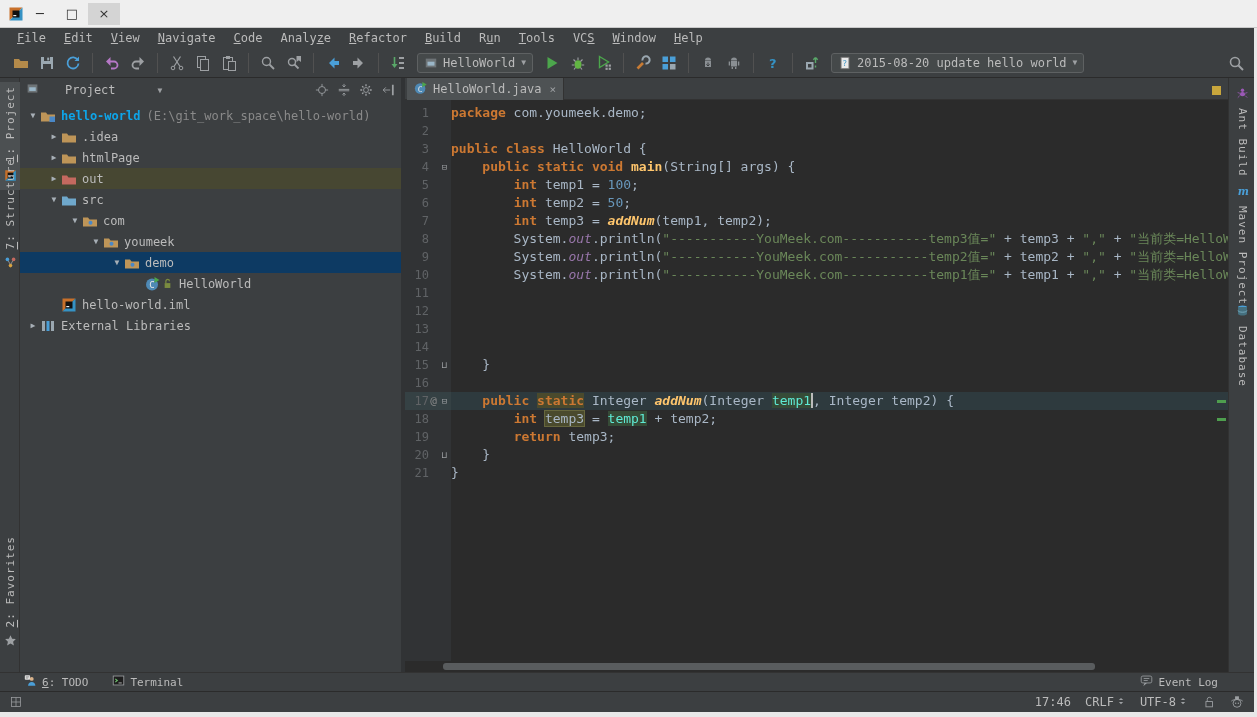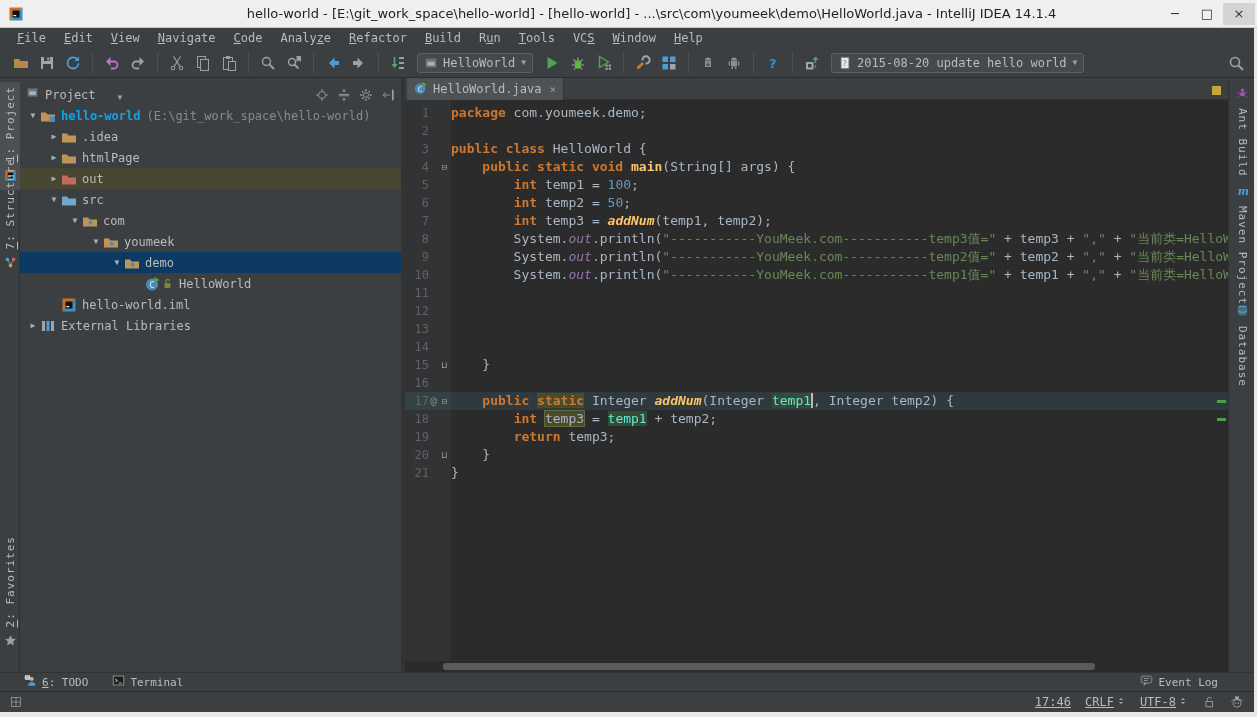--- a/index.html
+++ b/index.html
@@ -53,22 +53,22 @@
     align-items:center; gap:5px; }
   .vtxt2 { writing-mode:vertical-rl; font-size:11px; color:#BBBBBB; letter-spacing:1px;
     white-space:nowrap; }
   #right-stripe .rsitem:nth-child(1){ top:6px; }
   #right-stripe .rsitem:nth-child(2){ top:104px; }
   #right-stripe .rsitem:nth-child(3){ top:224px; }
 
   
   #project-panel { position:absolute; left:20px; top:0; width:381px; height:594px;
     background:#3C3F41; }
-  #pp-header { height:24px; display:flex; align-items:flex-end; padding:0 6px;
-    color:#BBBBBB; font-size:12px; }
+  #pp-header { height:24px; display:flex; align-items:center; padding:0 6px;
+    color:#BBBBBB; font-size:12px;gap:20px; }
   #pp-title { margin:0 4px 0 6px; }
   #pp-arrow { font-size:8px; color:#9DA0A3; margin-left:18px; }
   #pp-header-icons { margin-left:auto; display:flex; align-items:center; gap:8px; }
   #pp-header-icons .hic { display:flex; }
   #splitter { position:absolute; left:401px; top:0; width:4px; height:594px; background:#313335; }
 
   #tree { padding-top:3px; }
   .trow { height:21px; display:flex; align-items:center; white-space:nowrap; }
   .trow.sel { background:#0D3A63; }
   .trow.hl  { background:#474732; }
@@ -117,39 +117,38 @@
 
   
   #bottom-bar { position:absolute; left:0; top:672px; width:1254px; height:19px;
     background:#3C3F41; border-top:1px solid #323232; display:flex; align-items:center; }
   .bitem { display:flex; align-items:center; gap:5px; color:#BBBBBB; font-size:11px; margin-left:24px; }
   #eventlog { margin-left:auto; margin-right:36px; display:flex; align-items:center; gap:5px;
     color:#BBBBBB; font-size:11px; }
 
   #status-bar { position:absolute; left:0; top:691px; width:1254px; height:21px;
     background:#3C3F41; border-top:1px solid #2B2B2B; display:flex; align-items:center;
-    color:#BBBBBB; font-size:12px;text-decoration:underline; }
+    color:#BBBBBB; font-size:12px; }
   #sb-toggle { margin-left:10px; display:flex; }
   #sb-right { margin-left:auto; margin-right:10px; display:flex; align-items:center; gap:14px; }
   .sb-wid { display:flex; align-items:center; gap:2px; }
 
   #white-bottom { position:absolute; left:0; top:712px; width:1257px; height:5px; background:#E8E8E8; }
   #white-right  { position:absolute; right:0; top:28px; width:3px; height:689px; background:#E8E8E8; }
 </style>
 </head>
 <body>
 
 <div id="titlebar">
   <span id="title-logo"><svg width="16" height="16" viewBox="0 0 16 16" xmlns="http://www.w3.org/2000/svg">
         <path d="M1.5 1.5h13L1.5 14.5z" fill="#C8702A"></path>
         <path d="M14.5 1.5v13h-13z" fill="#3592C4"></path>
         <rect x="4.5" y="4.5" width="7" height="7" fill="#111"></rect>
         <rect x="5.3" y="9" width="3" height="1.2" fill="#EEE"></rect>
       </svg></span>
-  <span id="title-text">hello-world - [E:\git_work_space\hello-world] - [hello-world] - ...\src\com\youmeek\demo\HelloWorld.java - IntelliJ IDEA 14.1.4</span>
   <span class="winbtn">─</span>
   <span class="winbtn">□</span>
   <span class="winbtn close">×</span>
 </div>
 
 <div id="menubar">
     <span class="mitem"><u>F</u>ile</span>
     <span class="mitem"><u>E</u>dit</span>
     <span class="mitem"><u>V</u>iew</span>
     <span class="mitem"><u>N</u>avigate</span>

